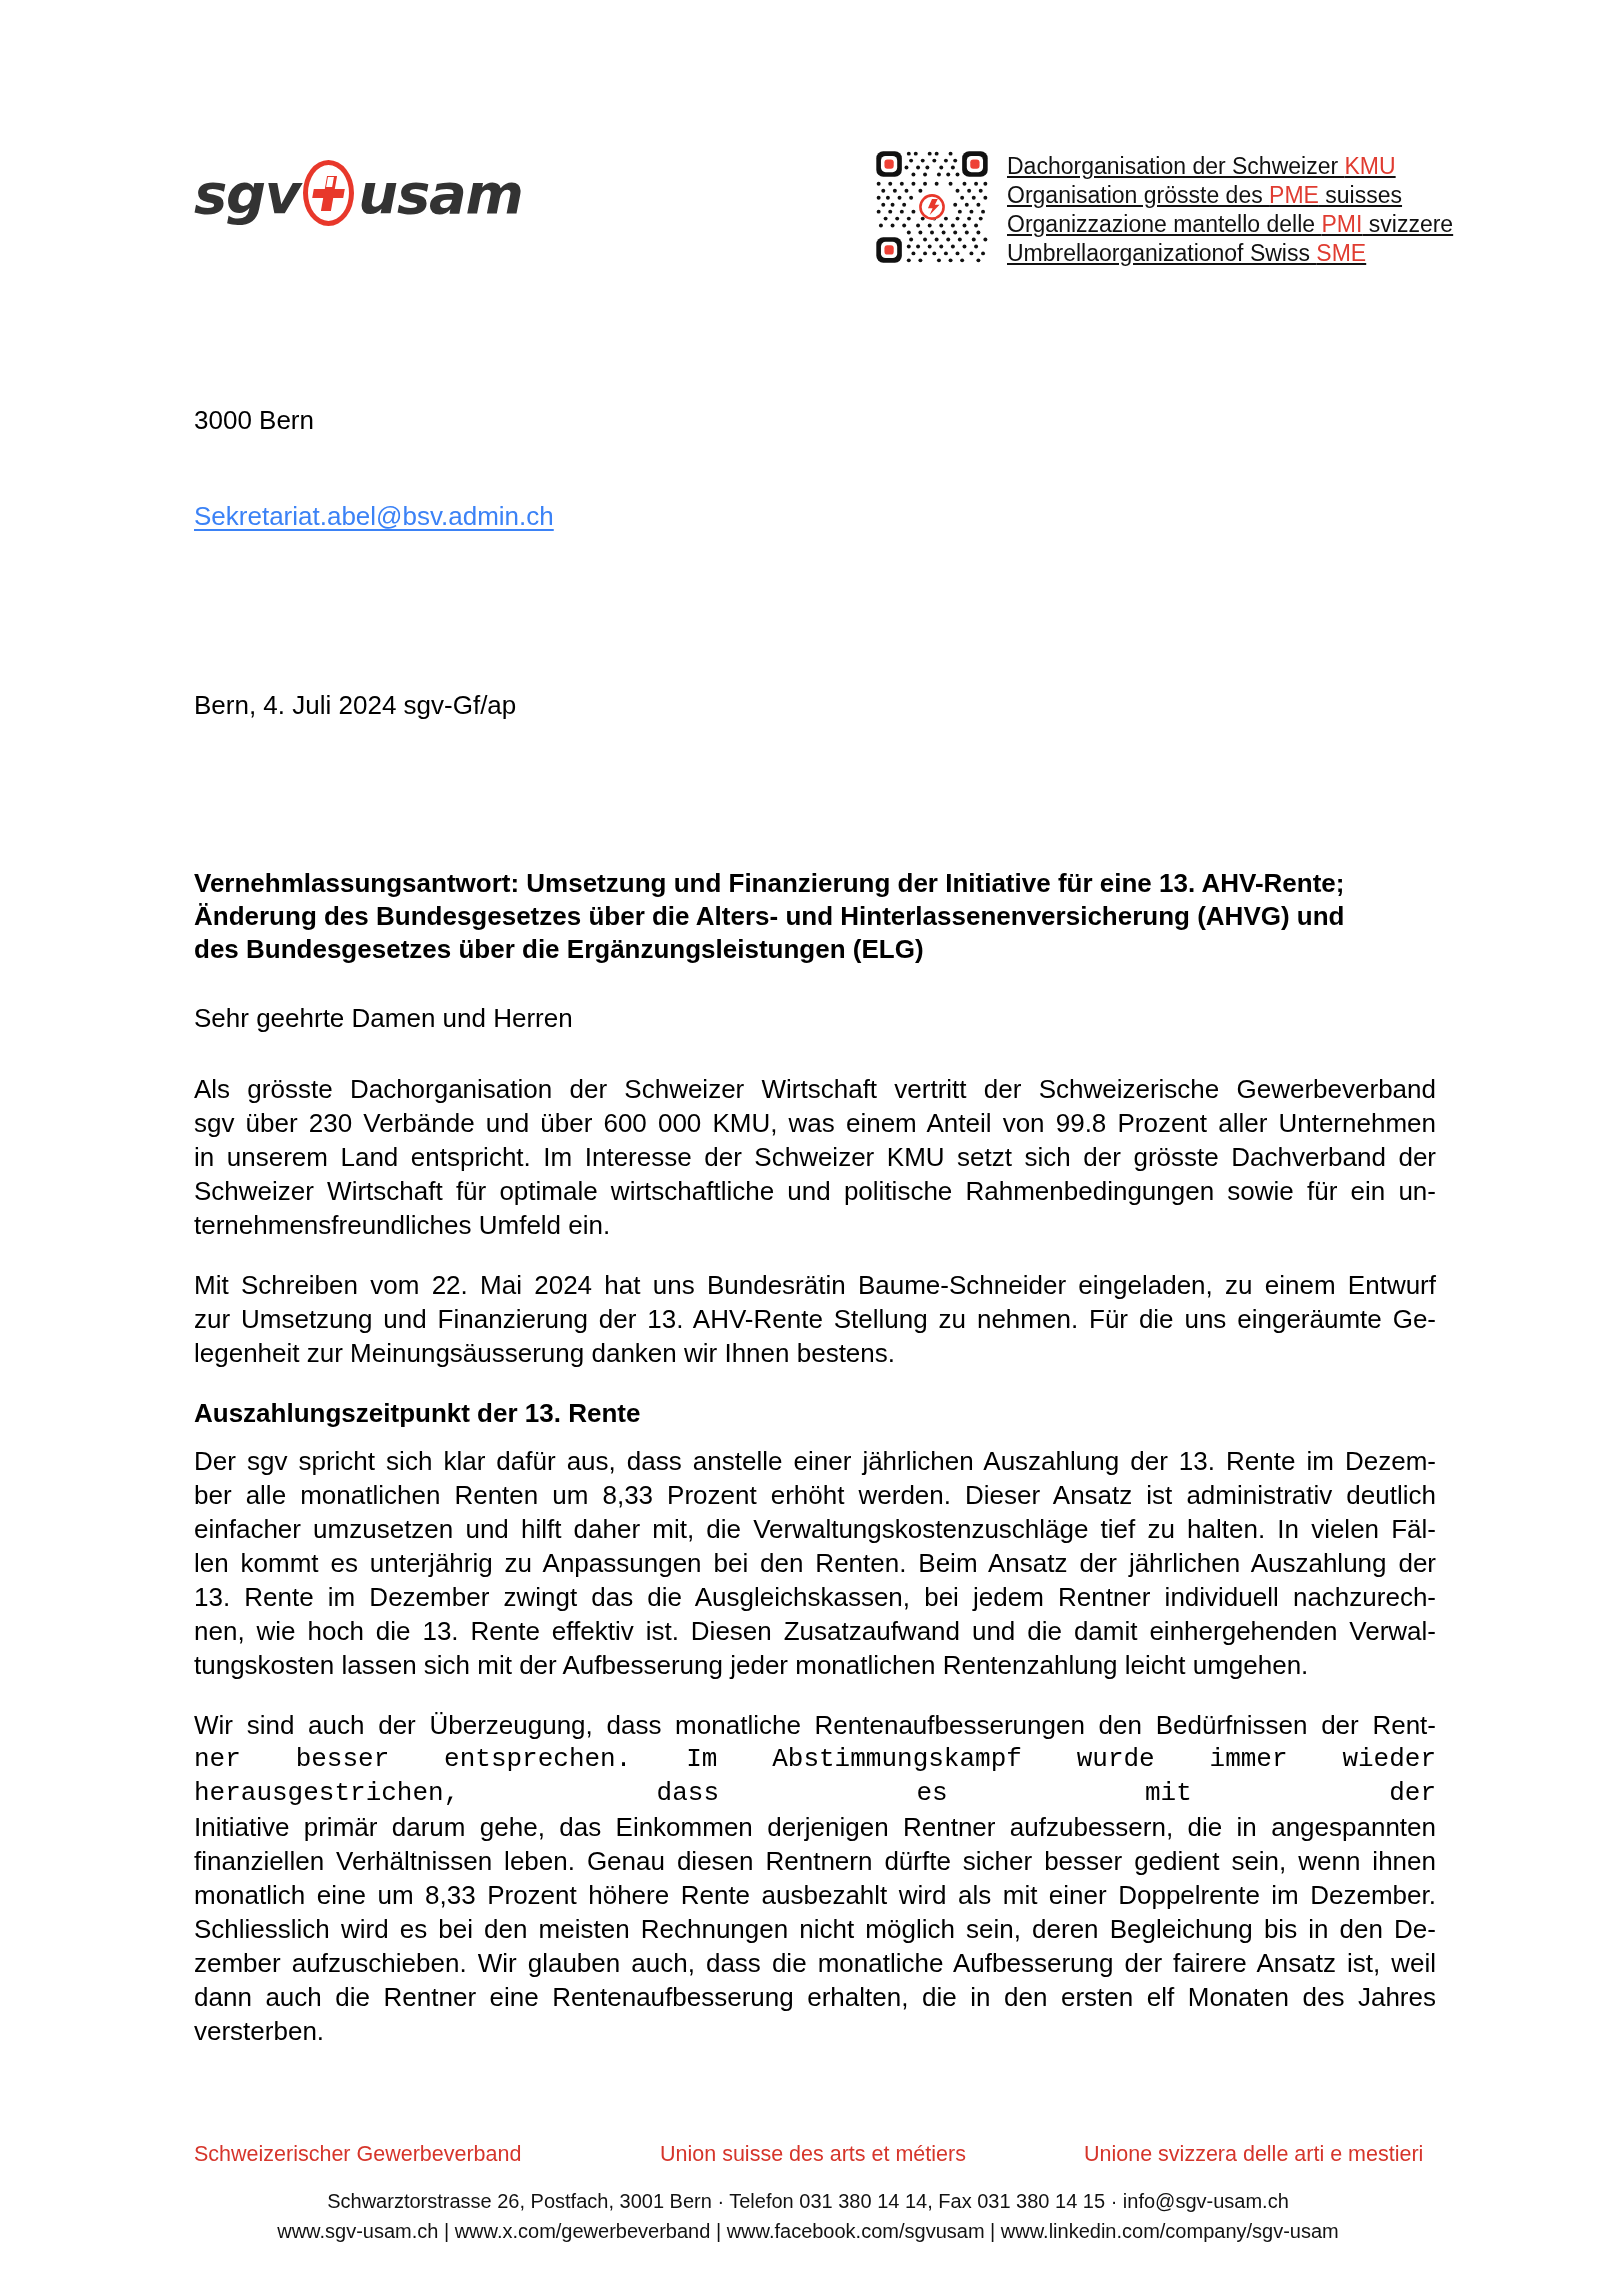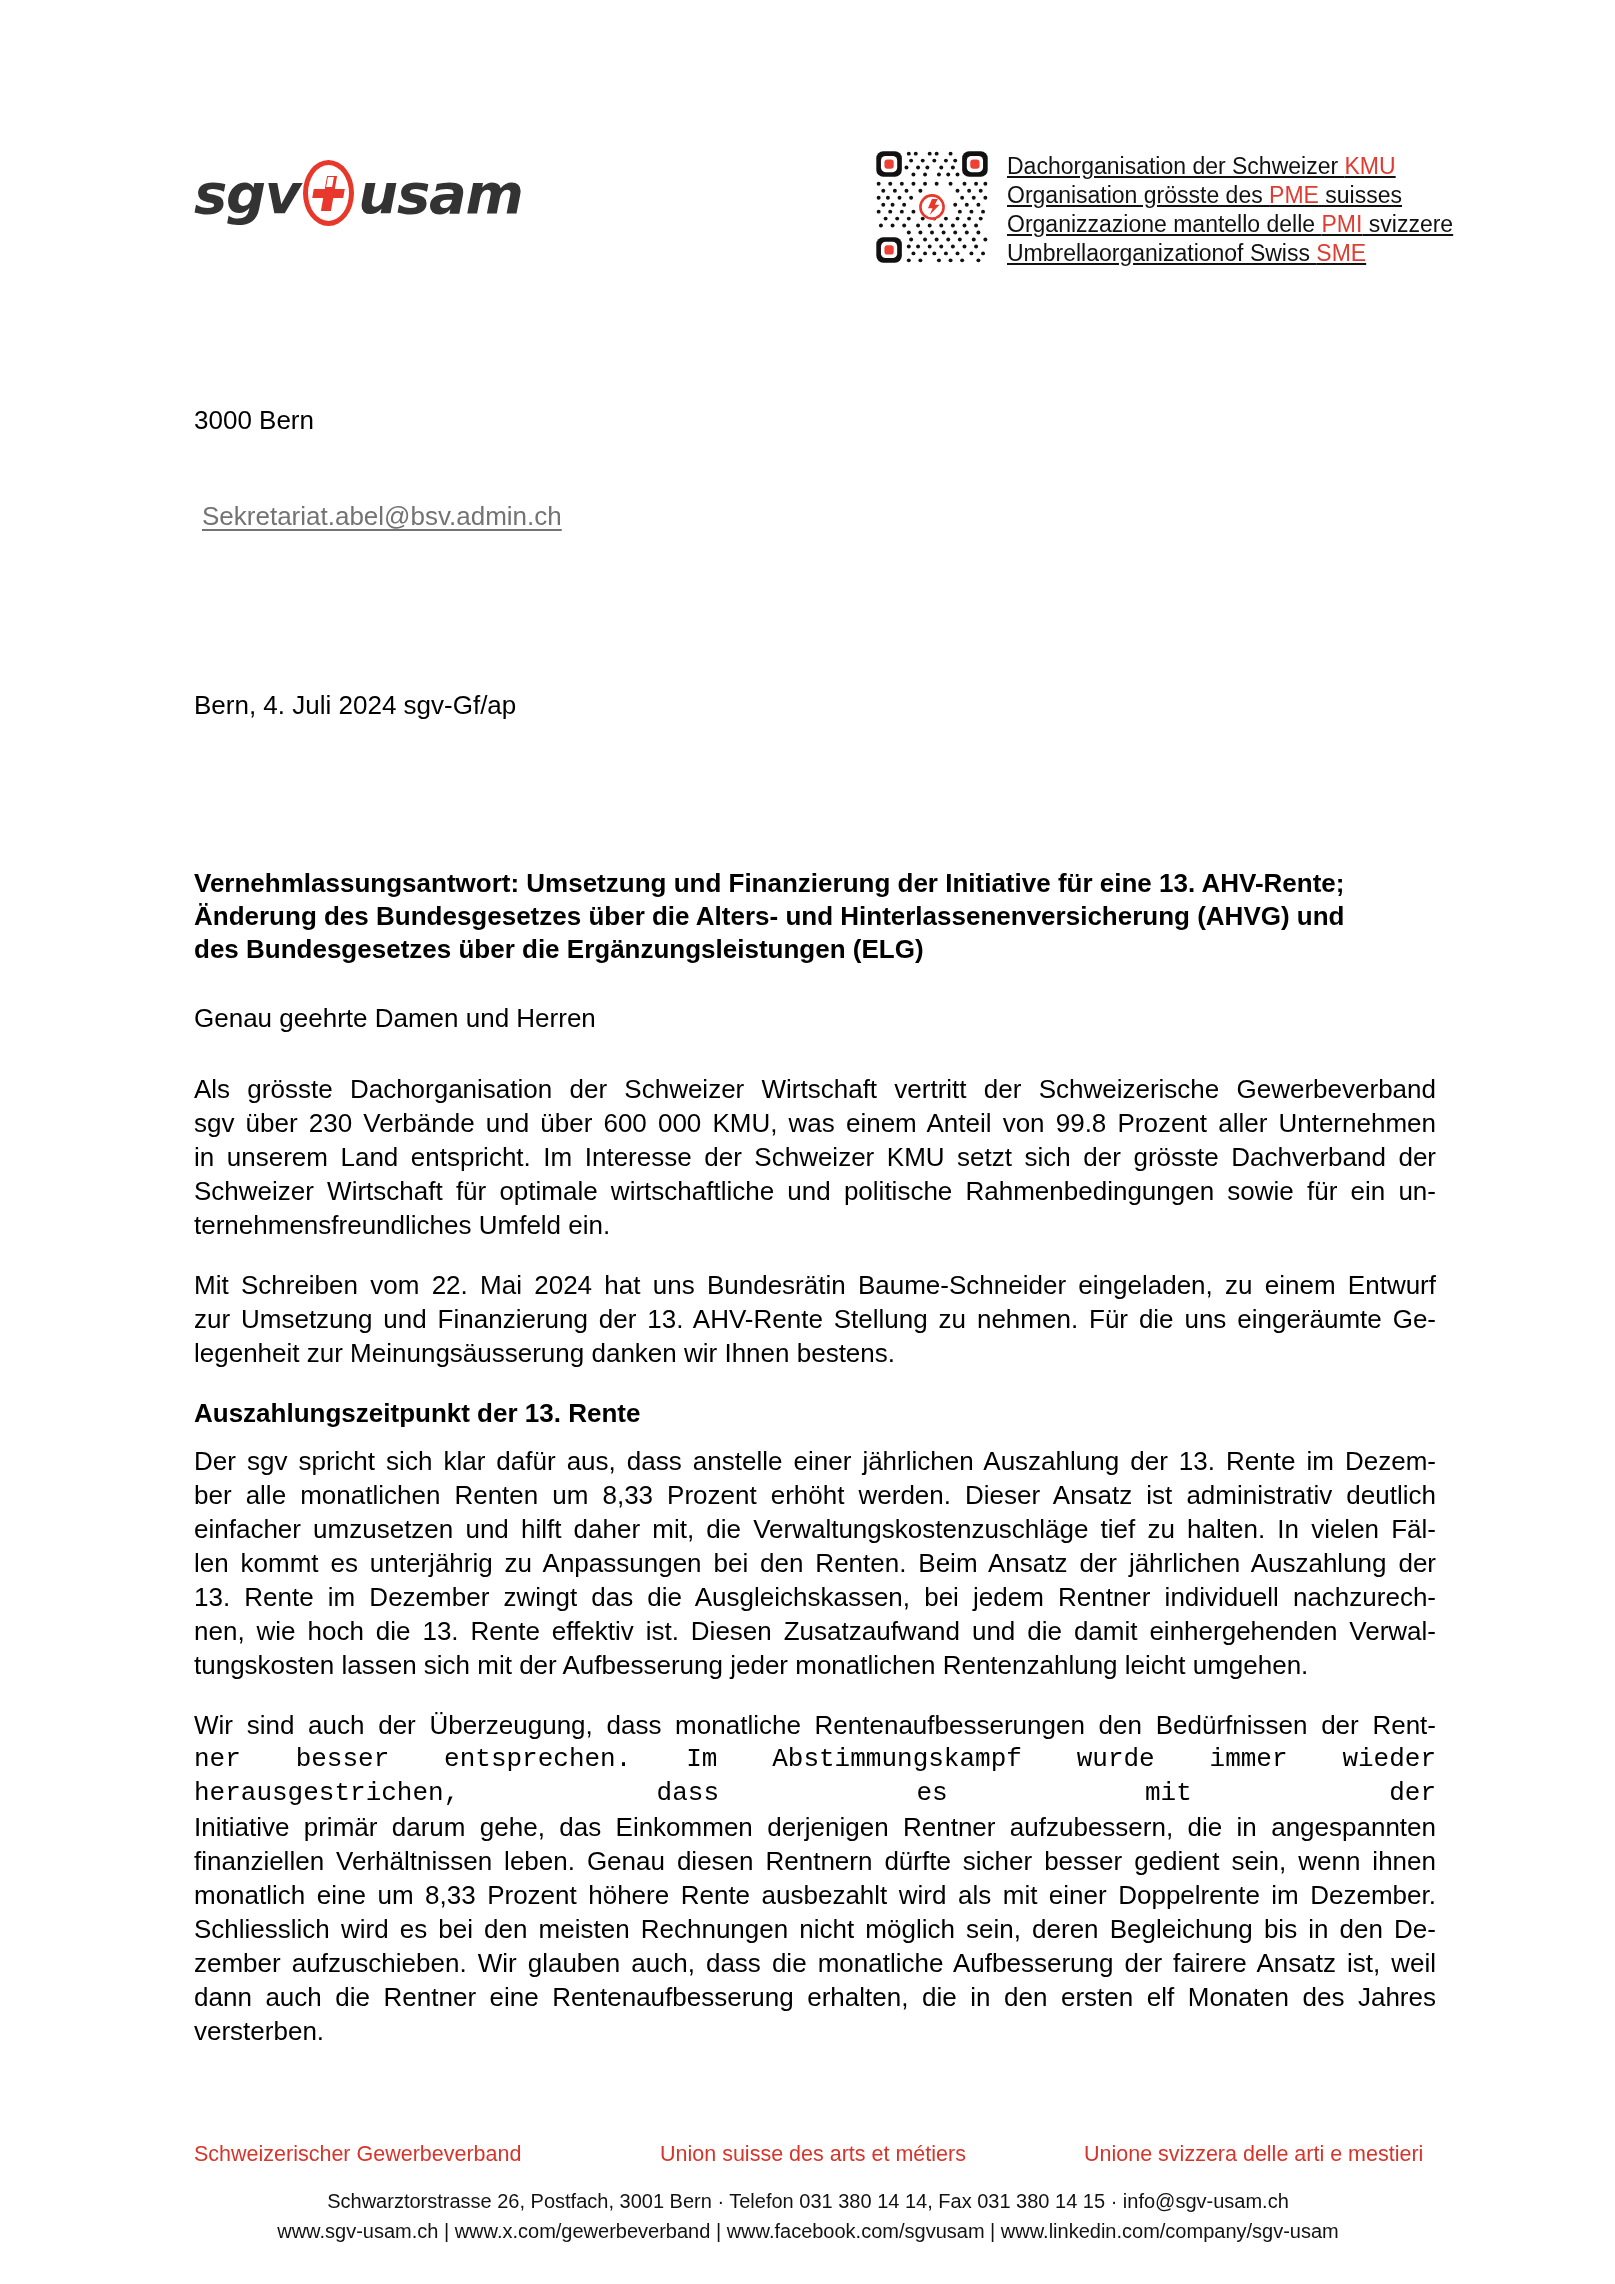--- a/index.html
+++ b/index.html
@@ -118,24 +118,24 @@
     left: 0;
     width: 100%;
   }
   .addr-line {
     font-size: 26px;
     line-height: 34px;
   }
   .email-link {
     position: absolute;
     top: 499px;
-    left: 8px;
-    font-size: 26px;
-    line-height: 34px;
-    color: #737373;
+    left: 0;
+    font-size: 26px;
+    line-height: 34px;
+    color: #3b82f6;
     text-decoration: underline;
     text-underline-offset: 3.9px;
   }
   .dateline {
     position: absolute;
     top: 688px;
     left: 0;
     font-size: 26px;
     line-height: 34px;
   }
@@ -395,21 +395,21 @@
     <a class="email-link" href="#">Sekretariat.abel@bsv.admin.ch</a>
 
     <div class="dateline">Bern, 4. Juli 2024 sgv-Gf/ap</div>
 
     <div class="subject">
       <div>Vernehmlassungsantwort: Umsetzung und Finanzierung der Initiative für eine 13. AHV-Rente;</div>
       <div>Änderung des Bundesgesetzes über die Alters- und Hinterlassenenversicherung (AHVG) und</div>
       <div>des Bundesgesetzes über die Ergänzungsleistungen (ELG)</div>
     </div>
 
-    <div class="salutation">Genau geehrte Damen und Herren</div>
+    <div class="salutation">Sehr geehrte Damen und Herren</div>
 
     <div class="body-flow">
 
       <div class="para para-lines">
         <span style="text-align: justify; text-align-last: justify; white-space: normal;">Als grösste Dachorganisation der Schweizer Wirtschaft vertritt der Schweizerische Gewerbeverband</span>
         <span style="text-align: justify; text-align-last: justify; white-space: normal;">sgv über 230 Verbände und über 600 000 KMU, was einem Anteil von 99.8 Prozent aller Unternehmen</span>
         <span style="text-align: justify; text-align-last: justify; white-space: normal;">in unserem Land entspricht. Im Interesse der Schweizer KMU setzt sich der grösste Dachverband der</span>
         <span style="text-align: justify; text-align-last: justify; white-space: normal;">Schweizer Wirtschaft für optimale wirtschaftliche und politische Rahmenbedingungen sowie für ein un-</span>
         <span>ternehmensfreundliches Umfeld ein.</span>
       </div>

